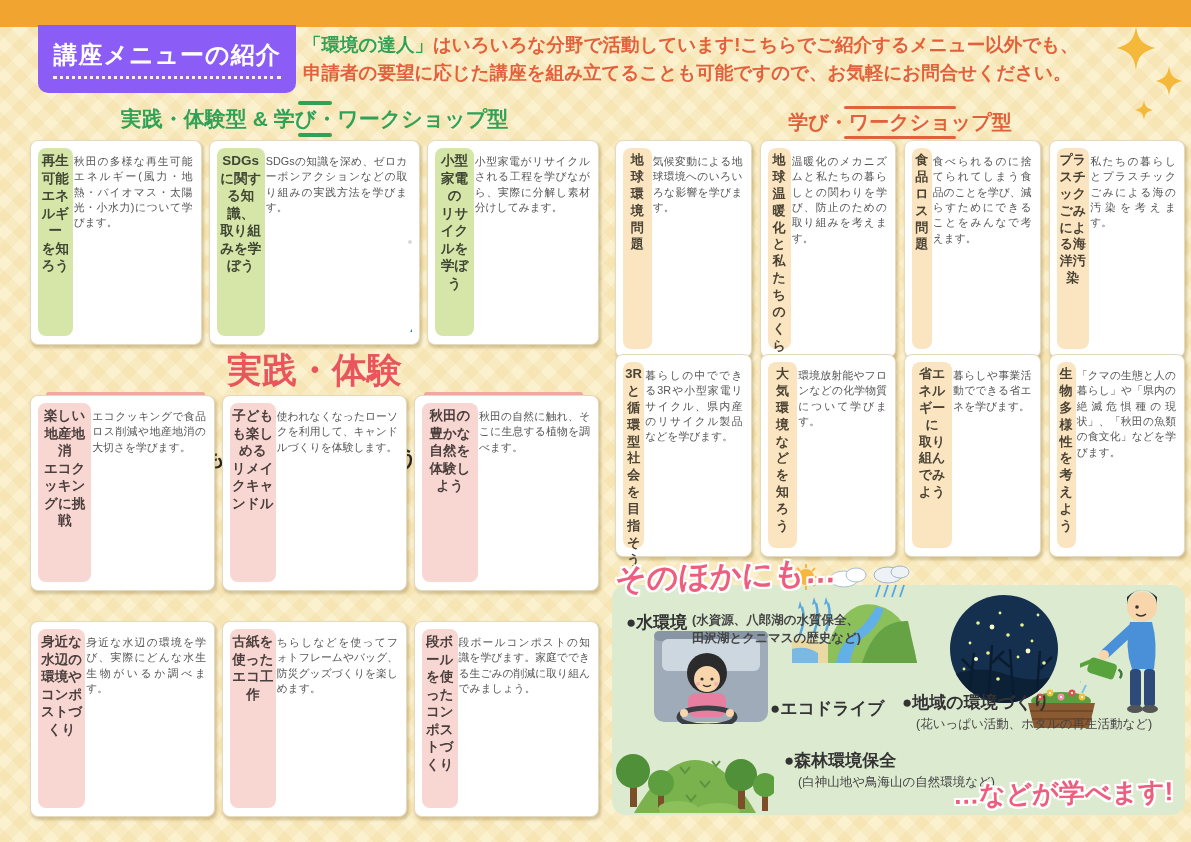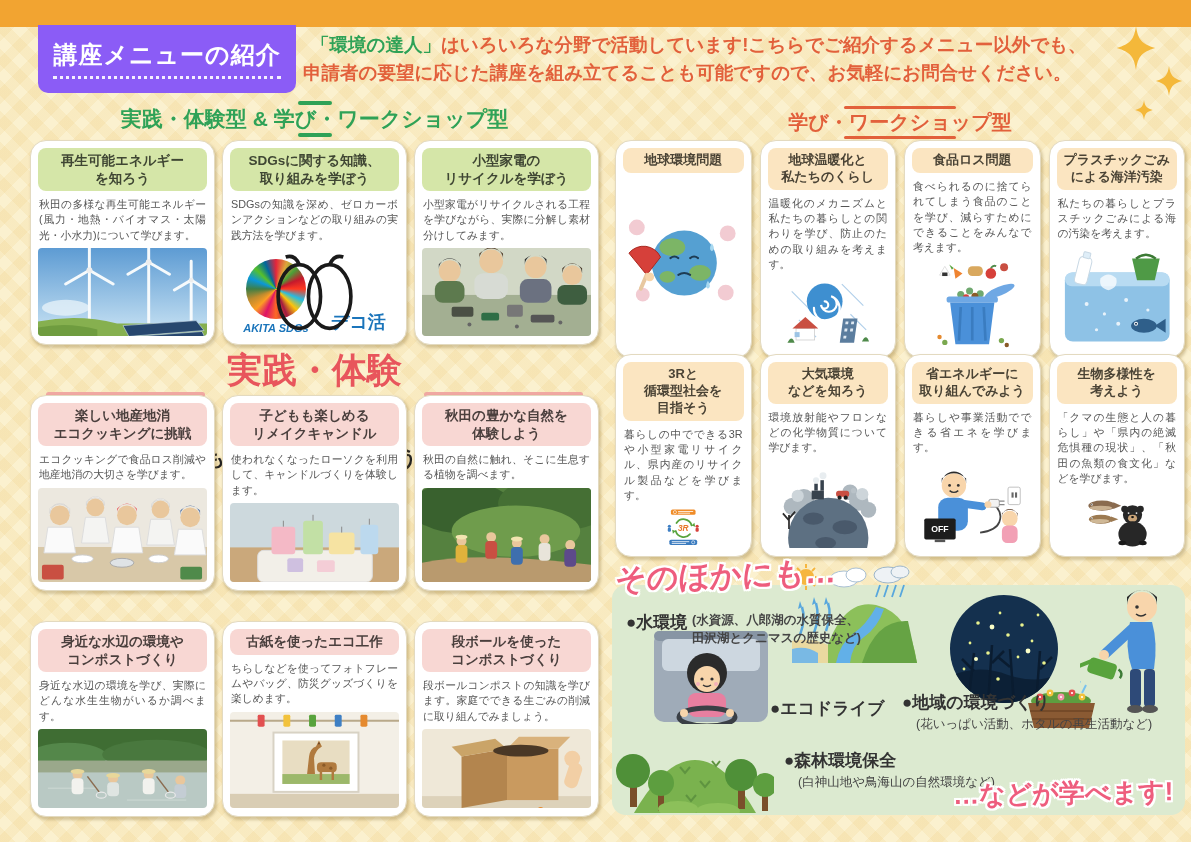--- a/index.html
+++ b/index.html
@@ -12,43 +12,43 @@
       repeating-linear-gradient(-45deg, rgba(233,190,95,.13) 0 11px, rgba(233,190,95,0) 11px 22px);
   }
   .abs{position:absolute;}
   
   .top-bar{left:0;top:0;width:1191px;height:27px;background:#f2a431;}
   .title-box{left:38px;top:25px;width:258px;height:68px;background:#8b5cf6;
     border-radius:0 0 10px 10px;display:flex;align-items:center;justify-content:center;}
   .title-box .inner{color:#fff;font-size:24px;font-weight:bold;letter-spacing:1px;
     border-bottom:3px dotted rgba(255,255,255,.9);padding-bottom:5px;}
   .intro{left:303px;top:31px;font-size:18.5px;font-weight:bold;line-height:28px;width:830px;}
-  .intro .hl{color:#2fa257;margin-left:8px;}
+  .intro .hl{color:#2fa257;}
   .intro .rest,.intro .line2{color:#e2603b;}
   .sparkle{color:#f4b83a;}
   
   .sec-head{display:flex;align-items:center;justify-content:center;font-weight:bold;flex-direction:column;}
   .head-left{left:30px;top:101px;width:569px;color:#2fa257;font-size:21px;}
   .head-left .dash{width:34px;height:4px;background:#2fa257;border-radius:2px;margin:0 12px;}
   .head-right{left:615px;top:106px;width:570px;color:#e2603b;font-size:20px;}
   .head-right .dash{width:112px;height:3px;background:#e2603b;border-radius:2px;margin:0 10px;}
   .mid-head{left:30px;top:347px;width:569px;text-align:center;}
   .mid-head .l1{display:flex;align-items:center;justify-content:center;color:#e8555c;font-size:35px;font-weight:bold;}
   .mid-head .dash{width:178px;height:5px;background:#f0a8a2;border-radius:3px;margin:0 16px;}
   .mid-head .l2{font-size:21px;font-weight:bold;color:#222;margin-top:3px;}
   
   .row{display:flex;gap:7px;}
   .row-a{left:30px;top:140px;width:569px;height:205px;}
   .row-b{left:30px;top:395px;width:569px;height:196px;}
   .row-c{left:30px;top:621px;width:569px;height:196px;}
   .row-d{left:615px;top:140px;width:570px;height:218px;gap:8px;}
   .row-e{left:615px;top:354px;width:570px;height:203px;gap:8px;}
-  .card{flex:1;background:#fff;border:1px solid #e3dac0;border-radius:16px;
+  .card{flex:1;background:#fff;border:1px solid #e3dac0;border-radius:8px;
     box-shadow:1.5px 2.5px 3px rgba(120,90,30,.28);
-    padding:7px 7px 8px;box-sizing:border-box;display:flex;flex-direction:column;}
+    padding:7px 7px 8px;box-sizing:border-box;display:flex;flex-direction:row;}
   .pill{border-radius:8px;text-align:center;font-weight:bold;font-size:13.5px;line-height:1.3;
     padding:4px 2px;white-space:pre-line;color:#3f4633;}
   .g .pill{background:#d5e6a8;}
   .p .pill{background:#f8d7d3;color:#4a3f3d;}
   .c .pill{background:#fbe5c1;color:#4a4335;font-size:13px;}
   .body{font-size:10.8px;color:#555;line-height:1.42;margin:6px 1px 5px;text-align:justify;}
   .art{flex:1;border-radius:4px;overflow:hidden;position:relative;background:#fff;}
   .art svg{position:absolute;inset:0;width:100%;height:100%;display:block;}
   
   .sdgs-art{display:flex;align-items:flex-end;justify-content:space-around;padding:4px 2px 2px;}
@@ -365,20 +365,21 @@
           <circle cx="120" cy="92" r="3" fill="#e58a2f"></circle>
           <circle cx="96" cy="95" r="2.5" fill="#8a5a28"></circle>
       </svg>
     </div>
   </div>
 </div>
 
 <div class="abs row row-d">
   <div class="card c">
     <div class="pill">地球環境問題</div>
+    <div class="body">気候変動による地球環境へのいろいろな影響を学びます。</div>
     <div class="art">
       <svg viewBox="0 0 122 100" preserveAspectRatio="xMidYMid meet">
         <g fill="#f2cbd2">
             <circle cx="14" cy="16" r="8"></circle>
             <circle cx="106" cy="22" r="8"></circle>
             <circle cx="20" cy="84" r="7"></circle>
             <circle cx="104" cy="82" r="8"></circle>
           </g>
         <circle cx="62" cy="52" r="33" fill="#55a0d2"></circle>
         <g fill="#7cb566">

